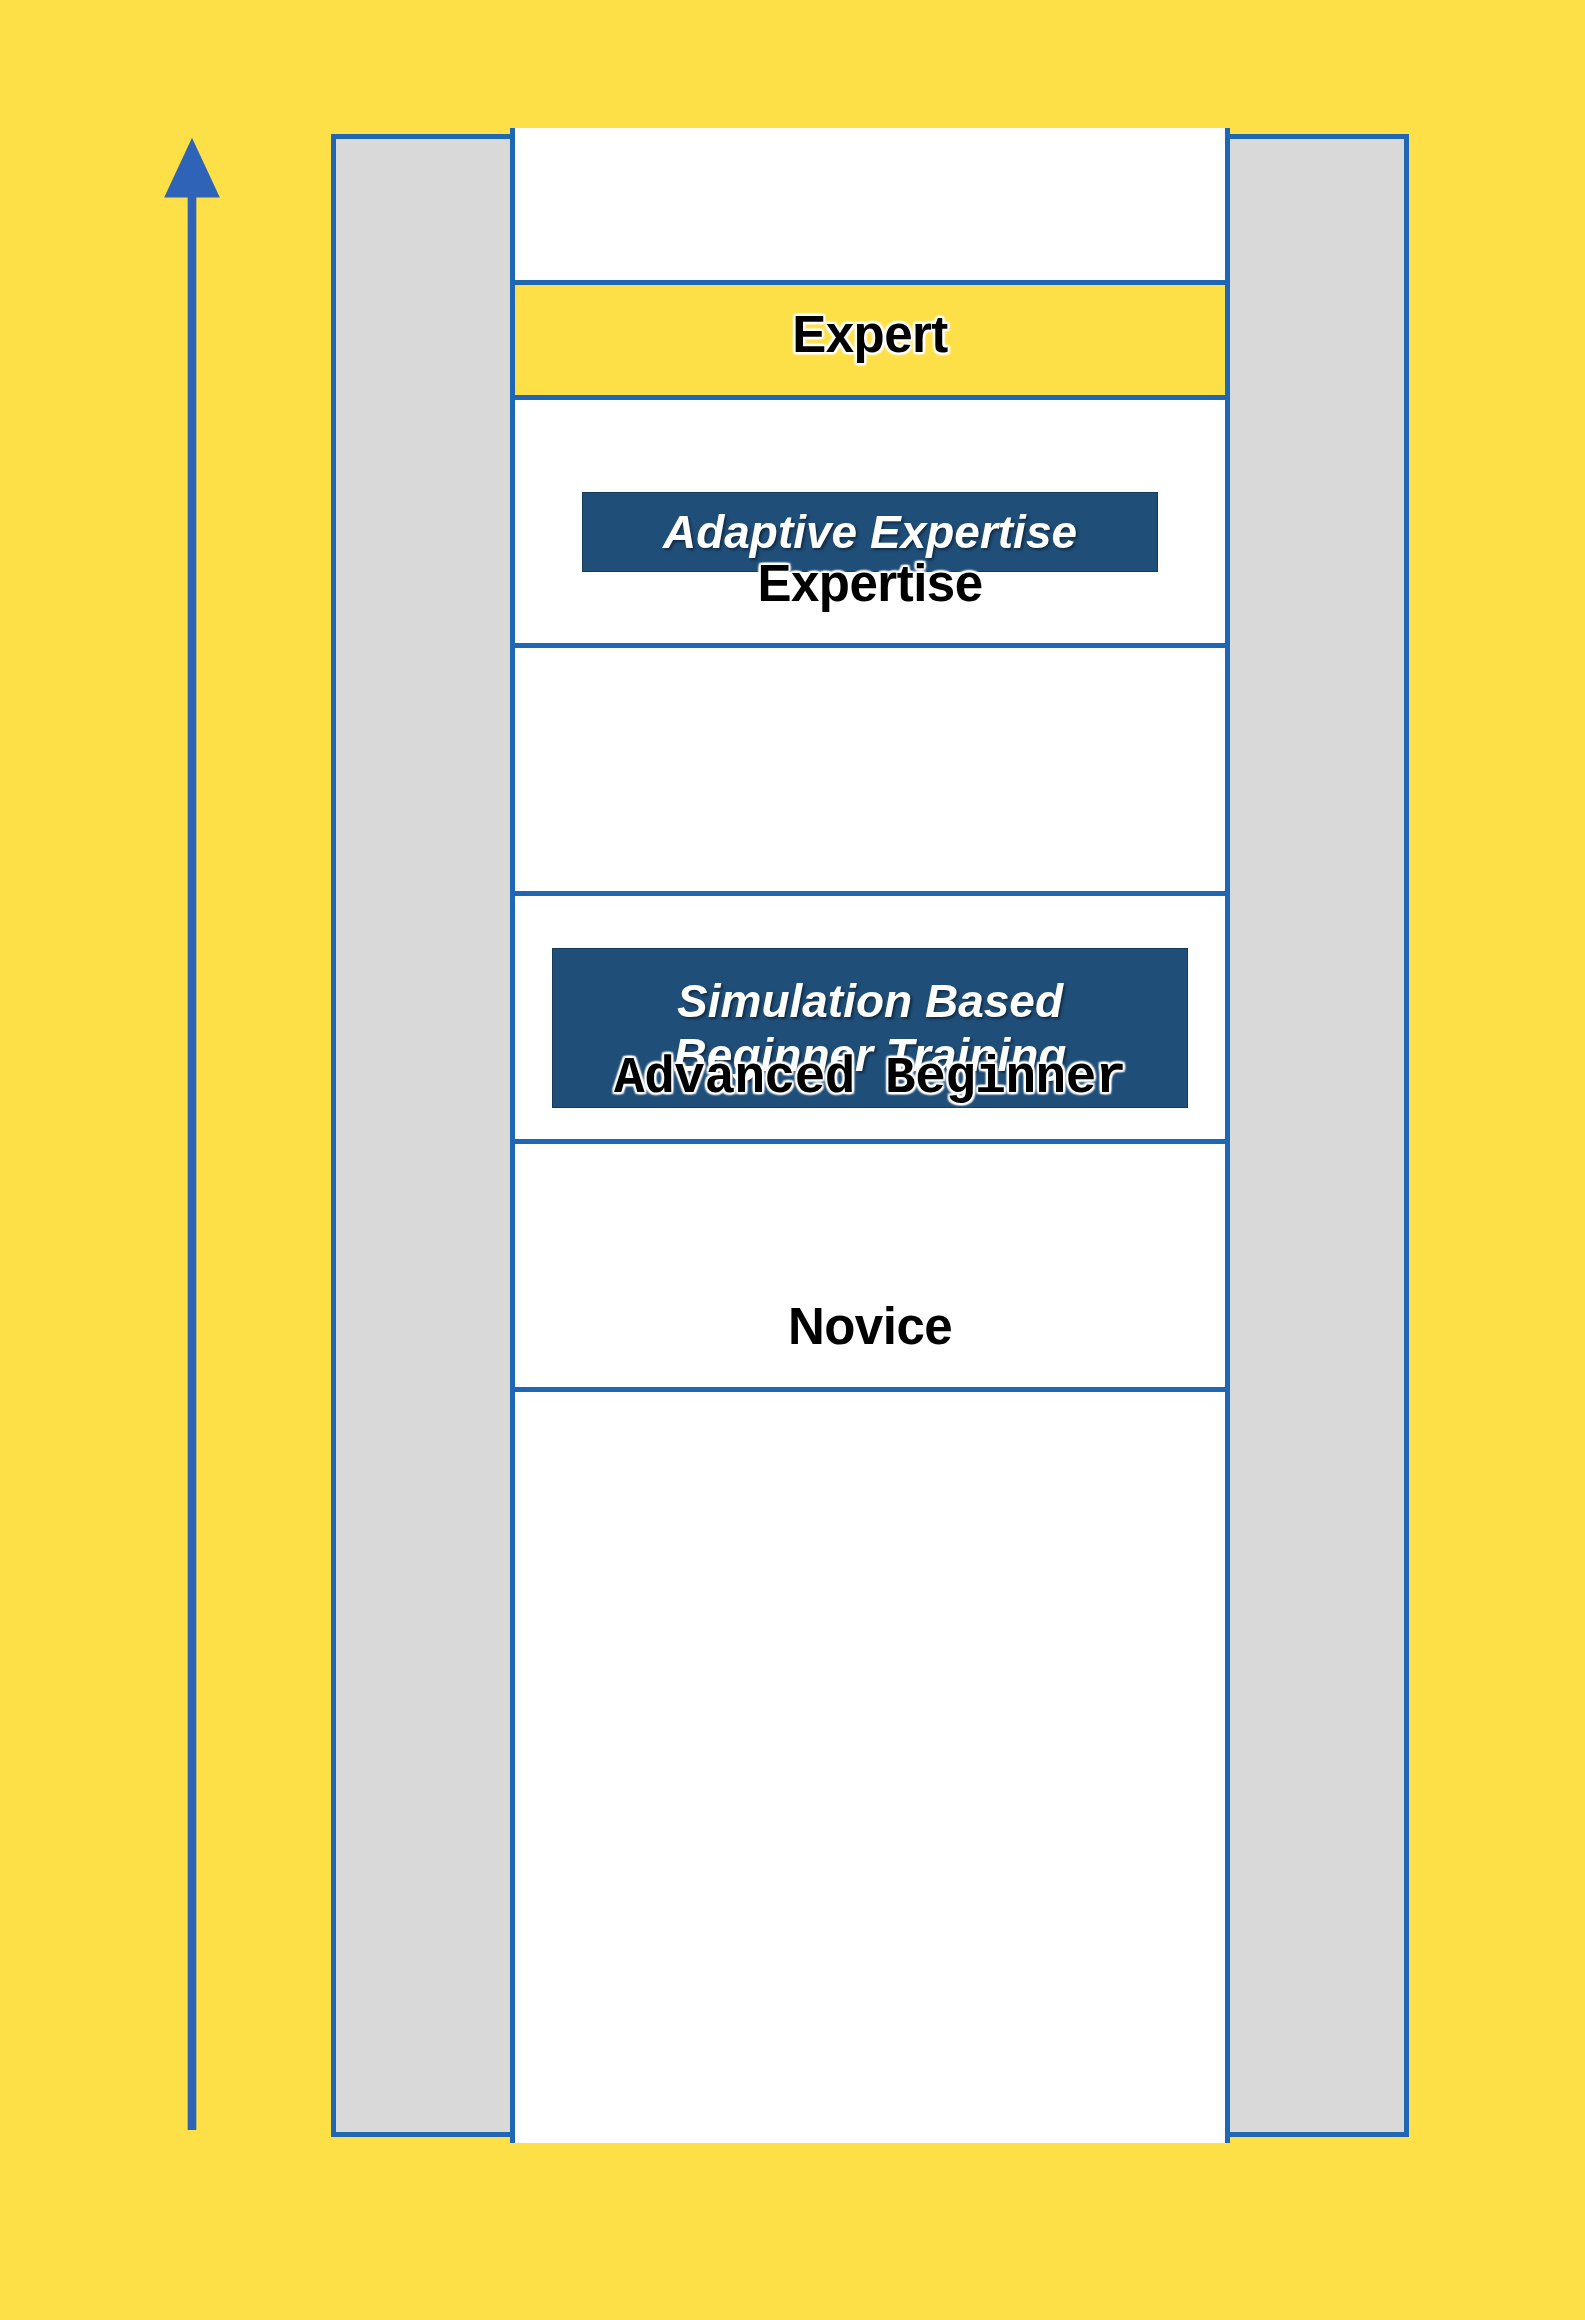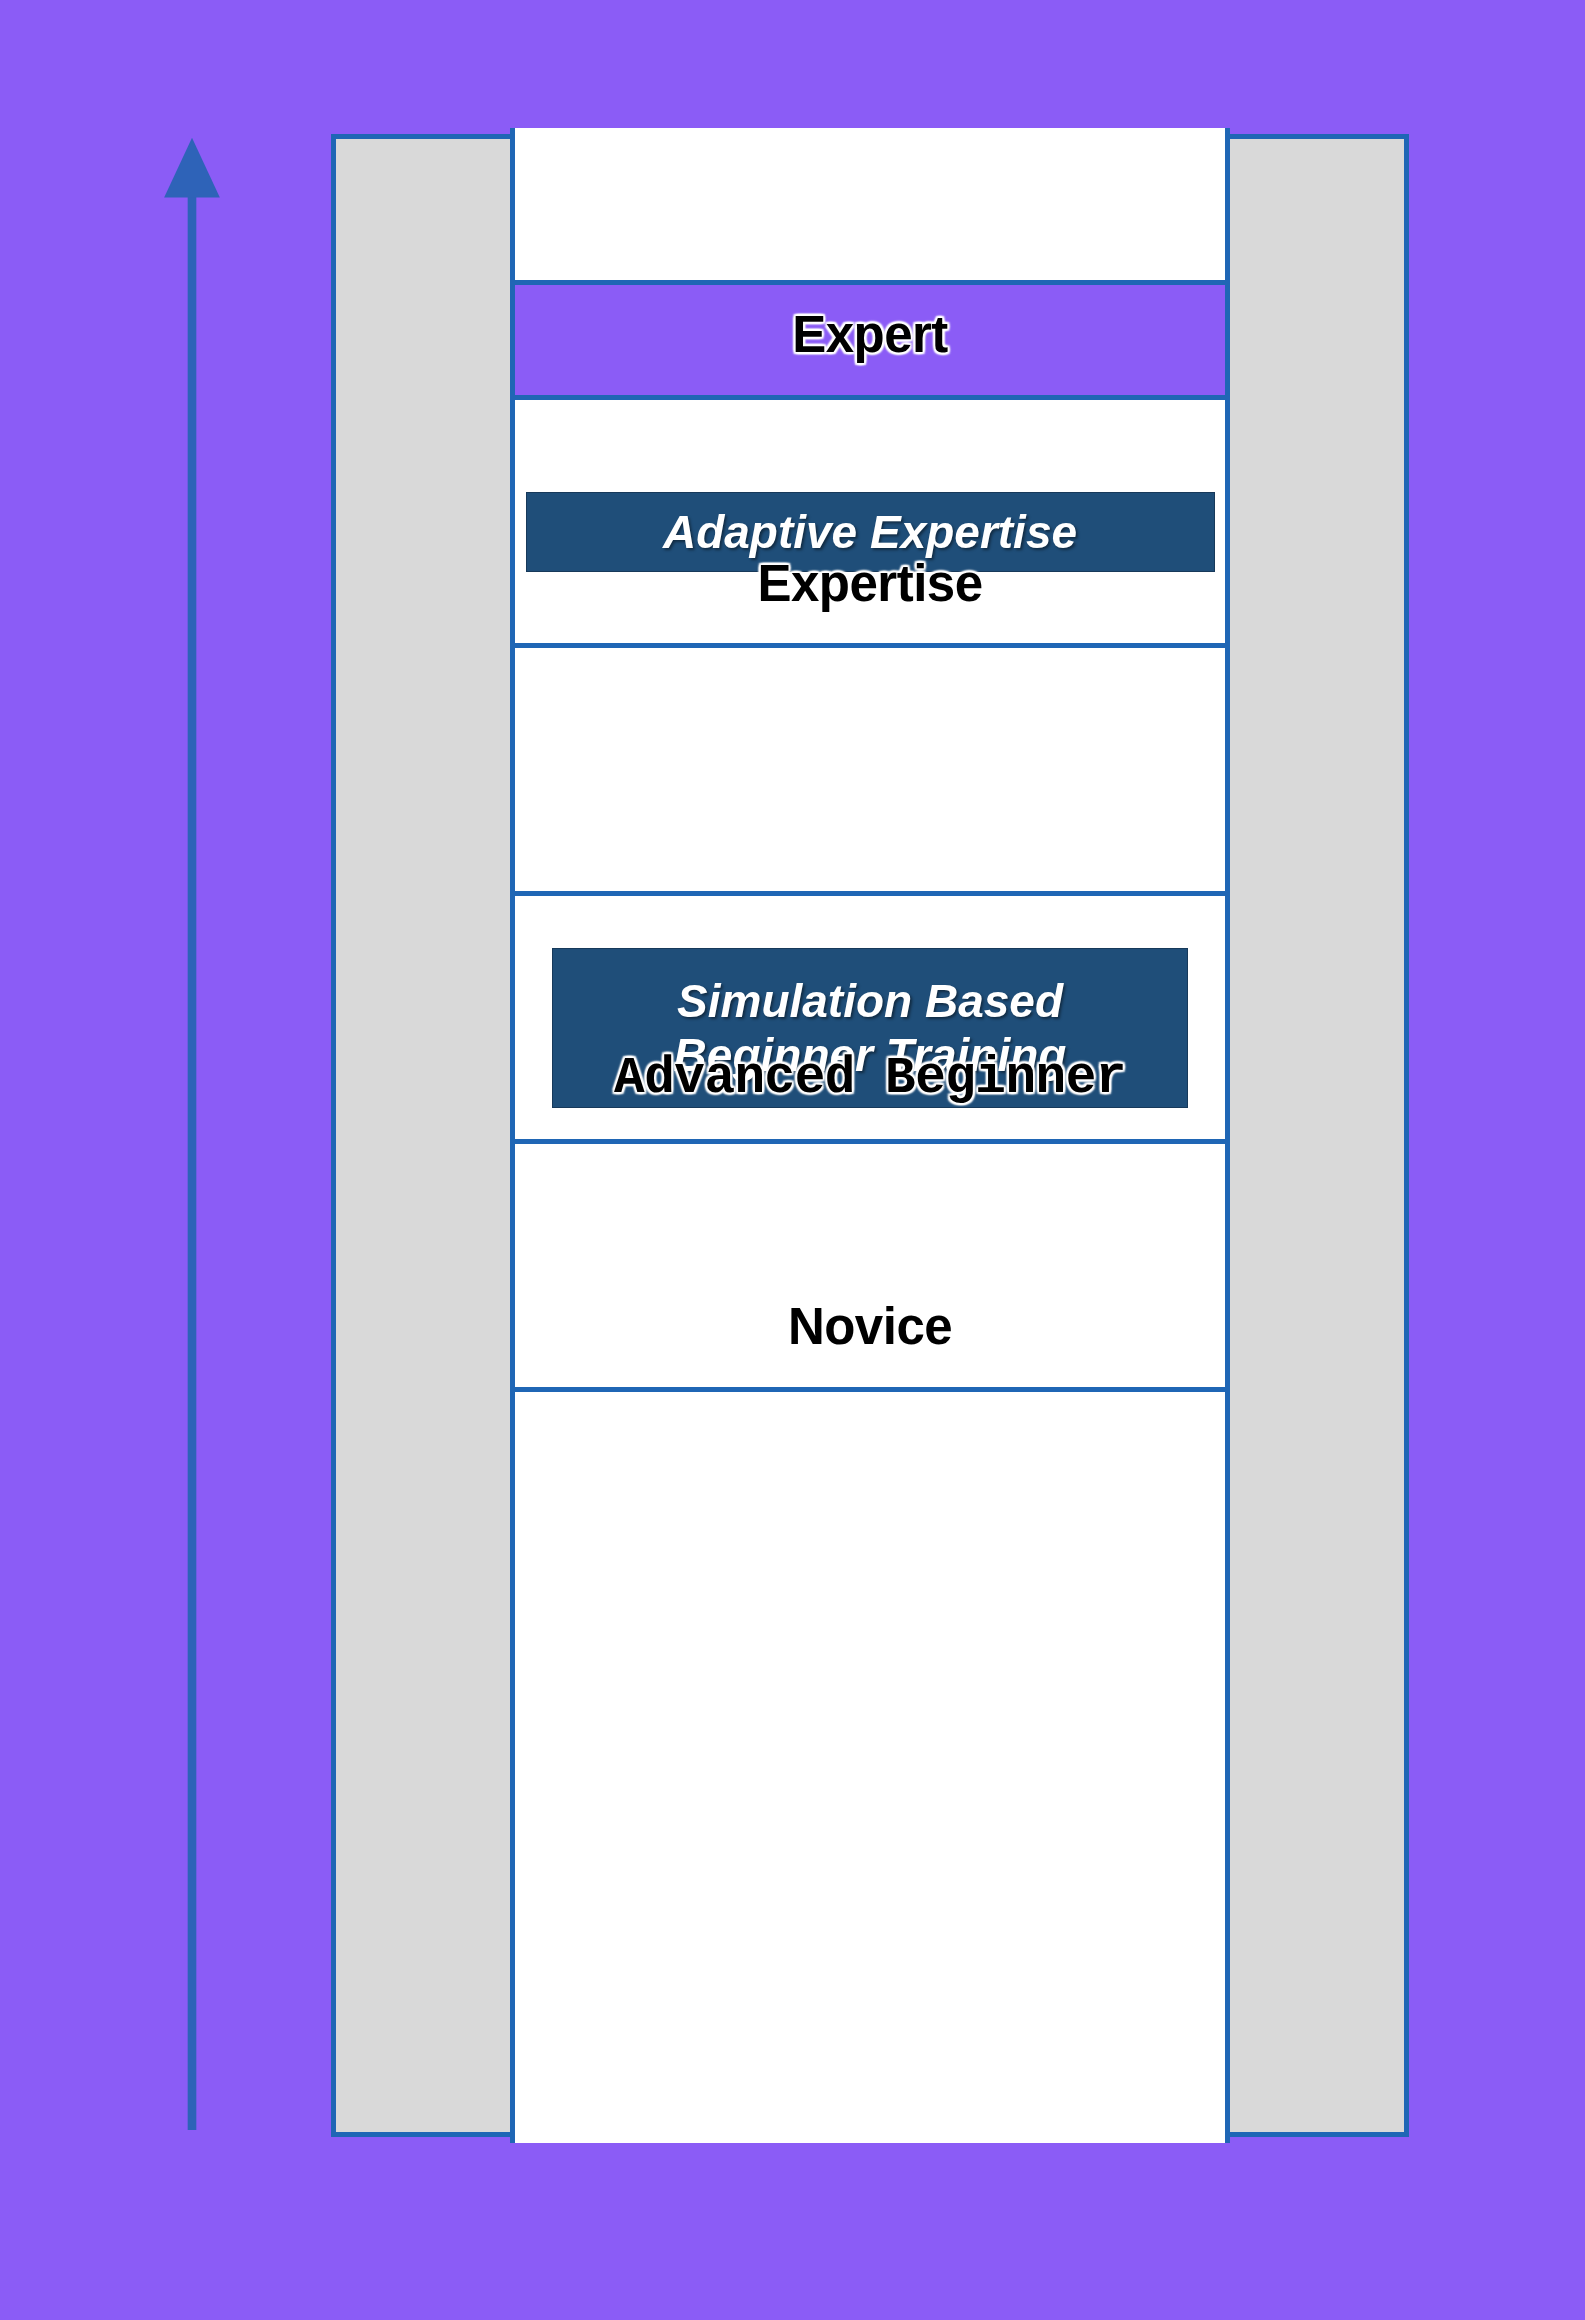--- a/index.html
+++ b/index.html
@@ -7,21 +7,21 @@
     padding: 0;
     background: #ffffff;
   }
   body {
     font-family: "Liberation Sans", sans-serif;
   }
   #canvas {
     position: relative;
     width: 1585px;
     height: 2320px;
-    background: #8b5cf6;
+    background: #fde047;
     overflow: hidden;
   }
 
   
   .arrow-wrap {
     position: absolute;
     left: 163px;
     top: 134px;
     width: 58px;
     height: 1998px;
@@ -89,21 +89,21 @@
     border: 1.9px solid #17395A;
     color: #ffffff;
     font-style: italic;
     font-weight: bold;
     text-align: center;
     line-height: 1.18;
     text-shadow: 1.9px 1.9px 2.9px rgba(0,0,0,0.45);
     box-sizing: border-box;
   }
   .chip-single {
-    width: 689px;
+    width: 576px;
     padding: 11.5px 9.6px;
     font-size: 46px;
   }
   .chip-double {
     width: 636px;
     padding: 25px 9px;
     font-size: 46px;
   }
 </style>
 </head>

